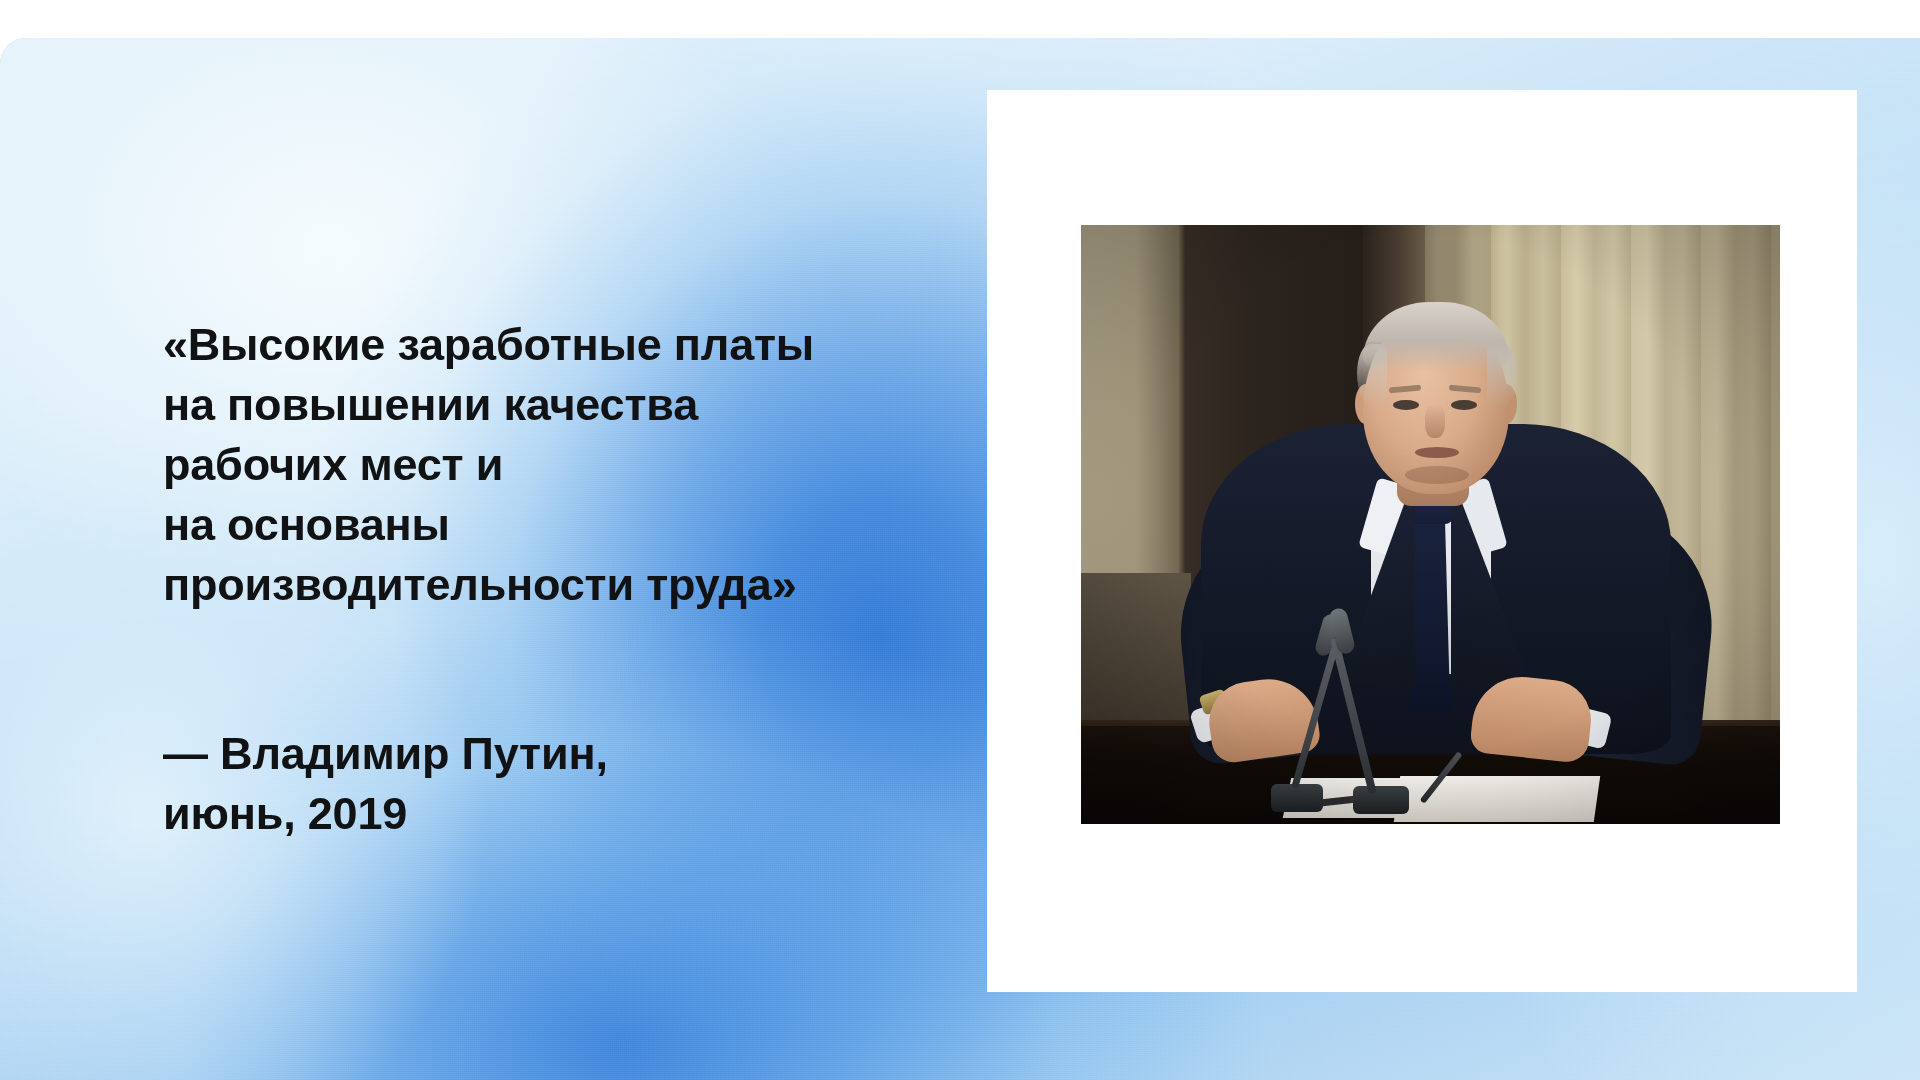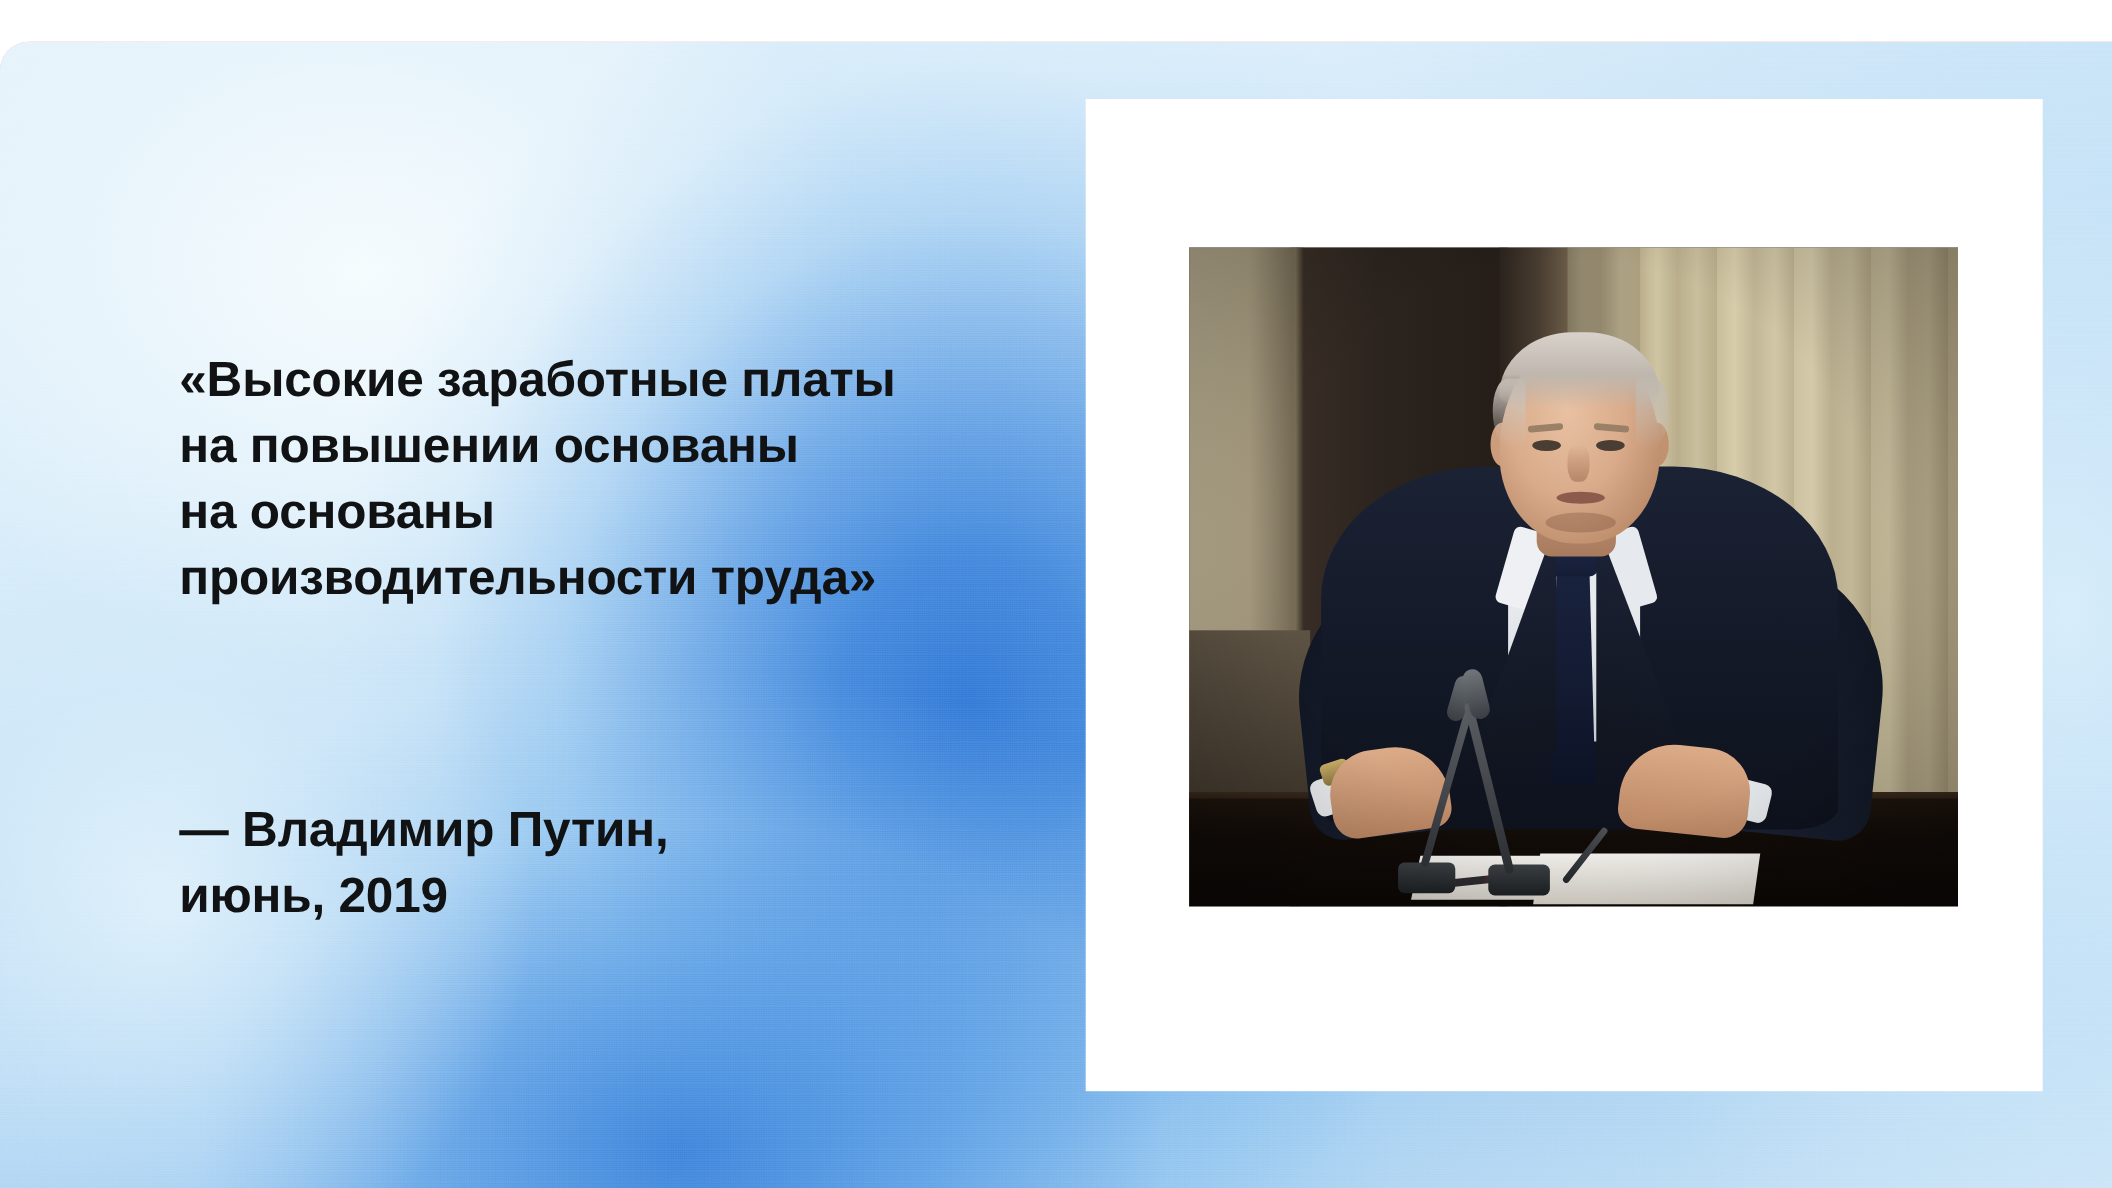--- a/index.html
+++ b/index.html
@@ -376,21 +376,22 @@
   <div class="bg-layer bg-base"></div>
   <div class="bg-layer bg-blob-pale-tl"></div>
   <div class="bg-layer bg-blob-core"></div>
   <div class="bg-layer bg-blob-lower"></div>
   <div class="bg-layer bg-blob-pale-left"></div>
   <div class="bg-layer bg-blob-pale-right"></div>
   <div class="bg-layer bg-noise"></div>
 
   <div id="quote-block">
     <div class="quote-line">«Высокие заработные платы</div>
-    <div class="quote-line">на повышении основаны</div>
+    <div class="quote-line">на повышении качества</div>
+    <div class="quote-line">рабочих мест и</div>
     <div class="quote-line">на основаны</div>
     <div class="quote-line">производительности труда»</div>
   </div>
 
   <div id="attribution-block">
     <div class="attr-line">— Владимир Путин,</div>
     <div class="attr-line">июнь, 2019</div>
   </div>
 
   <div id="photo-card">

